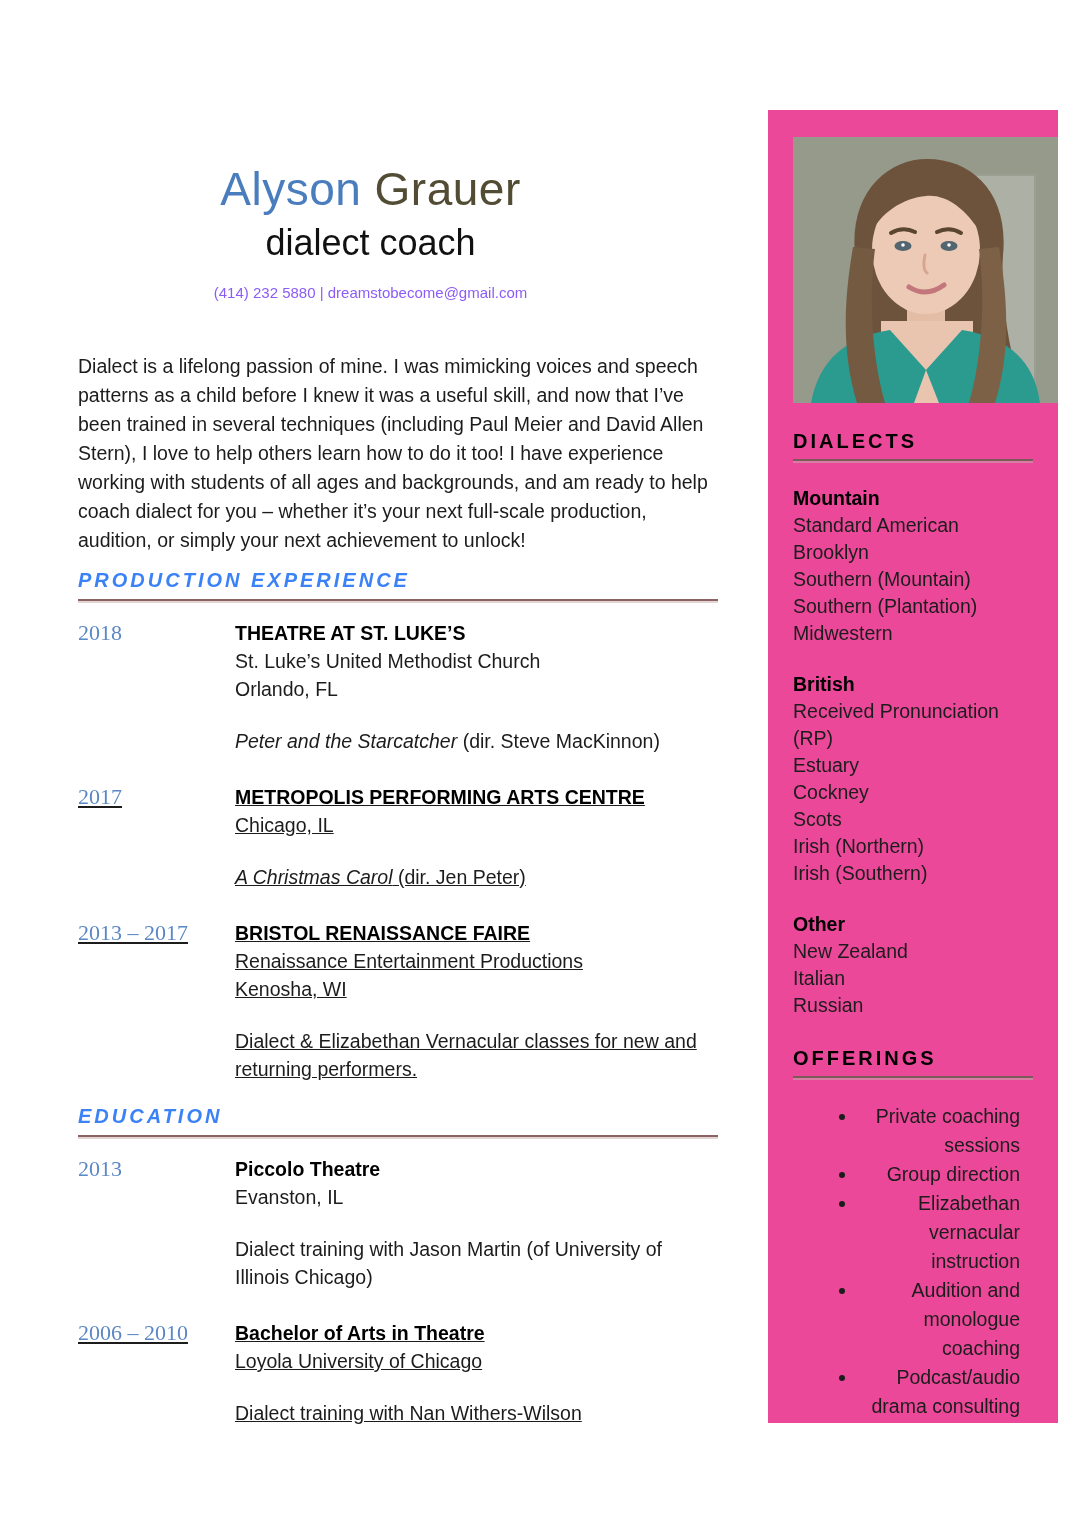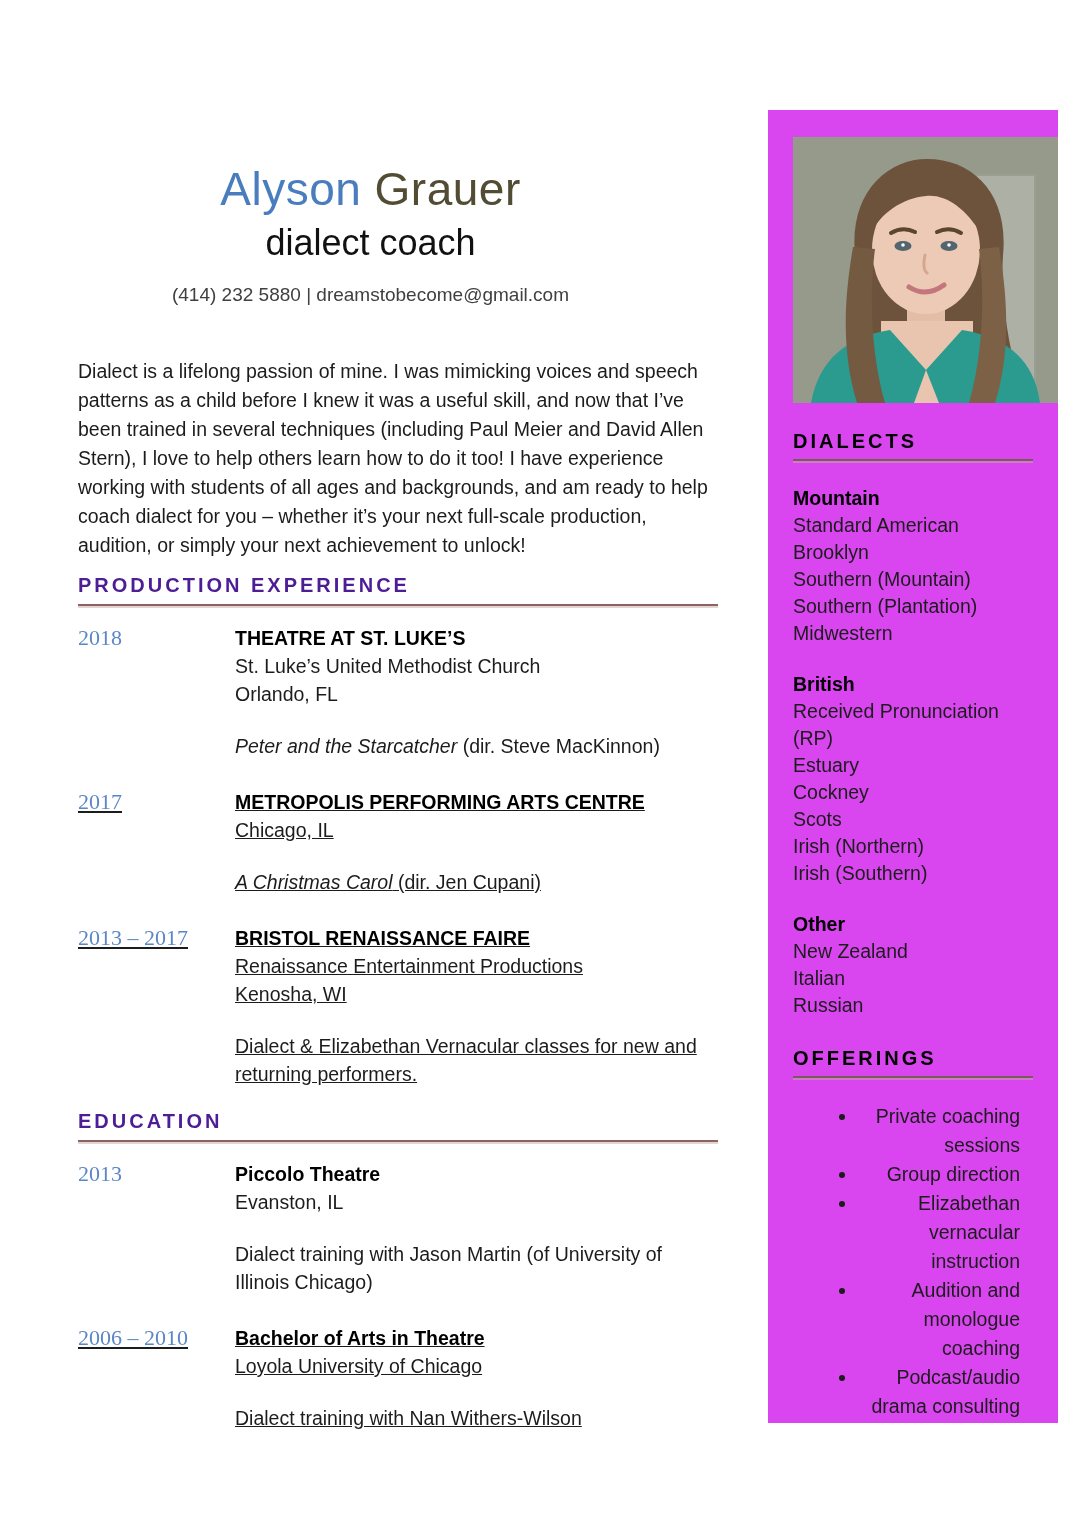--- a/index.html
+++ b/index.html
@@ -33,39 +33,40 @@
     letter-spacing: 0.5px;
   }
   .name .first { color: #4a7dbd; }
   .name .last  { color: #514c33; }
   .role {
     font-size: 36px;
     margin-top: 6px;
     color: #111111;
   }
   .contact {
-    font-size: 19px;
+    font-size: 15px;
     margin-top: 20px;
-    color: #404040;
+    color: #8b5cf6;
   }
   .summary {
     margin-top: 51px;
     width: 640px;
     font-size: 19.5px;
     line-height: 29px;
   }
   .section-heading {
     margin-top: 14px;
     font-size: 20px;
     font-weight: bold;
     letter-spacing: 3px;
-    color: #4c1d95;
+    color: #3b82f6;
     padding-bottom: 7px;
     border-bottom: 2px solid #8a6362;
     box-shadow: 0 2px 0 rgba(198, 160, 160, 0.45);
+    font-style: italic;
   }
   .entries { margin-top: 4px; }
   .entry {
     display: flex;
     margin-top: 18px;
   }
   .entry + .entry { margin-top: 28px; text-decoration: underline; }
   .years {
     flex: 0 0 157px;
     font-family: "Liberation Serif", "DejaVu Serif", serif;
@@ -82,21 +83,21 @@
   .detail { margin-top: 24px; }
   .detail em { font-style: italic; }
 
   
   .sidebar {
     position: absolute;
     left: 768px;
     top: 110px;
     width: 290px;
     height: 1313px;
-    background: #d946ef;
+    background: #ec4899;
   }
   .photo {
     display: block;
     margin: 27px 0 0 25px;
     width: 265px;
     height: 266px;
   }
   .sb-content {
     padding: 0 25px 0 25px;
     font-size: 19.5px;
@@ -155,21 +156,21 @@
           <div>Orlando, FL</div>
           <div class="detail"><em>Peter and the Starcatcher</em><span> (dir. Steve MacKinnon)</span></div>
         </div>
       </div>
 
       <div class="entry">
         <div class="years">2017</div>
         <div class="entry-body">
           <div class="org">METROPOLIS PERFORMING ARTS CENTRE</div>
           <div>Chicago, IL</div>
-          <div class="detail"><em>A Christmas Carol</em><span> (dir. Jen Cupani)</span></div>
+          <div class="detail"><em>A Christmas Carol</em><span> (dir. Jen Peter)</span></div>
         </div>
       </div>
 
       <div class="entry">
         <div class="years">2013 – 2017</div>
         <div class="entry-body">
           <div class="org">BRISTOL RENAISSANCE FAIRE</div>
           <div>Renaissance Entertainment Productions</div>
           <div>Kenosha, WI</div>
           <div class="detail"><em></em><span>Dialect &amp; Elizabethan Vernacular classes for new and returning performers.</span></div>

